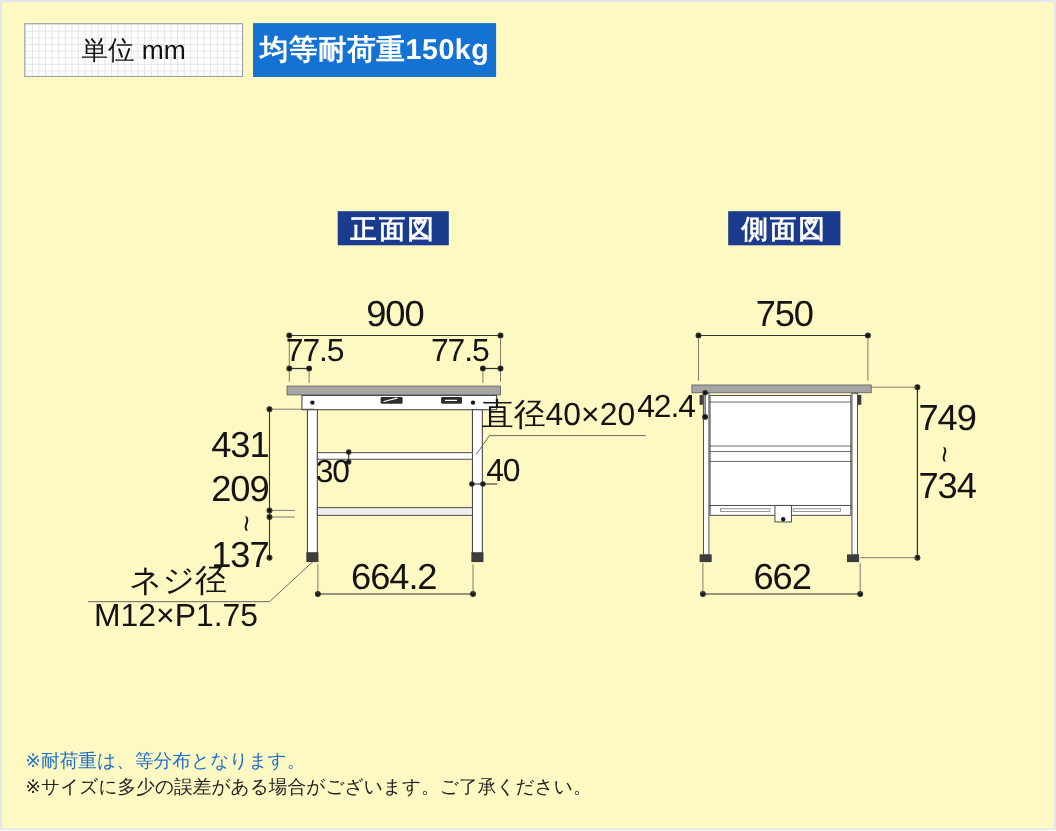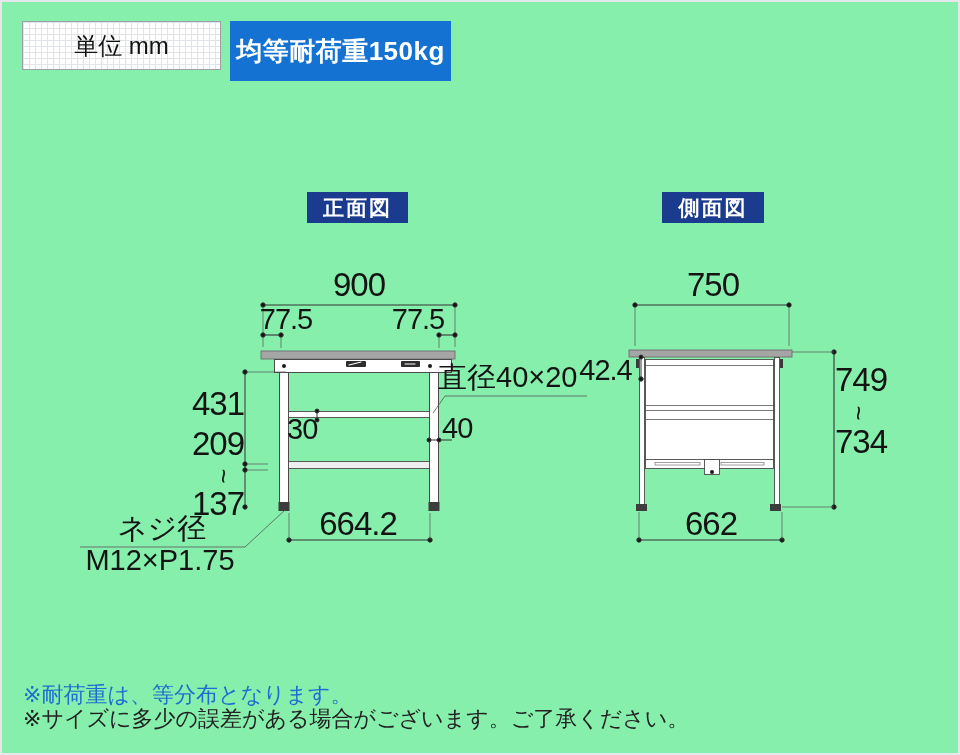--- a/index.html
+++ b/index.html
@@ -1,57 +1,57 @@
 <!DOCTYPE html>
 <html><head>
 <meta charset="utf-8">
 <style>
   html,body{margin:0;padding:0;background:#fff;}
   .page{
     position:relative;width:960px;height:755px;box-sizing:border-box;
-    border:2px solid #e4e8ec;background:#86efac;overflow:hidden;
+    border:2px solid #e4e8ec;background:#fef9c3;overflow:hidden;
     font-family:"Liberation Sans","DejaVu Sans",sans-serif;color:#1a1a1a;
   }
   
   .unit-box{
     position:absolute;left:20px;top:19px;width:199px;height:49px;box-sizing:border-box;
     border:1px solid #9aa0a6;display:flex;align-items:center;justify-content:center;
     font-size:24px;color:#111;
     background-color:#fff;
     background-image:linear-gradient(#e0e4e8 1px,transparent 1px),
                      linear-gradient(90deg,#e0e4e8 1px,transparent 1px);
     background-size:6px 6px;
   }
   .load-box{
-    position:absolute;left:228px;top:19px;width:221px;height:60px;
+    position:absolute;left:228px;top:19px;width:221px;height:49px;
     background:var(--badge-blue,#1372d2);color:#fff;display:flex;align-items:center;justify-content:center;
     font-size:26px;font-weight:bold;letter-spacing:0.5px;
   }
   
   .view-label{
     position:absolute;top:190px;height:31px;background:var(--label-navy,#1b3c8e);color:#fff;
     display:flex;align-items:center;justify-content:center;
-    font-size:21px;font-weight:bold;letter-spacing:2px;
+    font-size:24px;font-weight:bold;letter-spacing:2px;
   }
   .view-label.front{left:305px;width:101px;}
   .view-label.side{left:660px;width:102px;}
   
   svg.drawing{position:absolute;left:0;top:0;}
   
   .dim{
     position:absolute;line-height:1;white-space:nowrap;color:#141414;
     font-weight:500;letter-spacing:-1px;
   }
   .dim.big{font-size:33px;}
   .dim.mid{font-size:29px;}
   .dim.center{transform:translateX(-50%);}
   .dim.right{text-align:center;}
   .dim.tilde{font-size:26px;transform:translate(-50%,-50%) rotate(90deg);letter-spacing:0;}
   
-  .note{position:absolute;left:21px;font-size:22px;line-height:1.3;}
+  .note{position:absolute;left:21px;font-size:17px;line-height:1.3;}
   .note.blue{color:var(--note-blue,#1c6ed0);}
   .note.dark{color:#222;}
 </style>
 </head>
 <body>
 
 <div class="page" style="--badge-blue: #1372d2; --label-navy: #1b3c8e; --note-blue: #1c6ed0; --line-dark: #3a3a3a; --tabletop-gray: #a5a5a5;">
 
   <div class="unit-box">
     <span>単位 mm</span>

